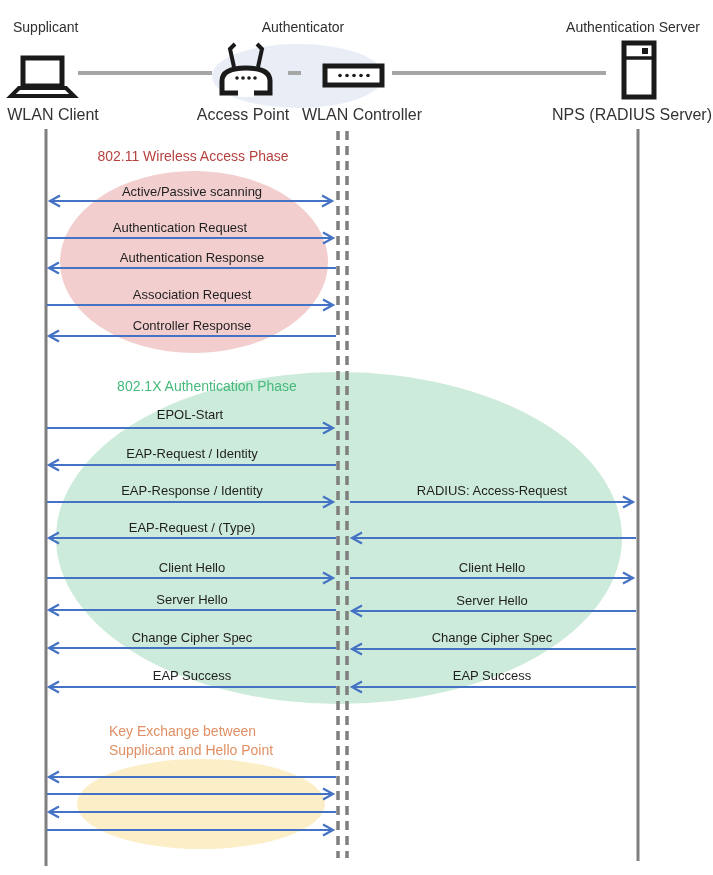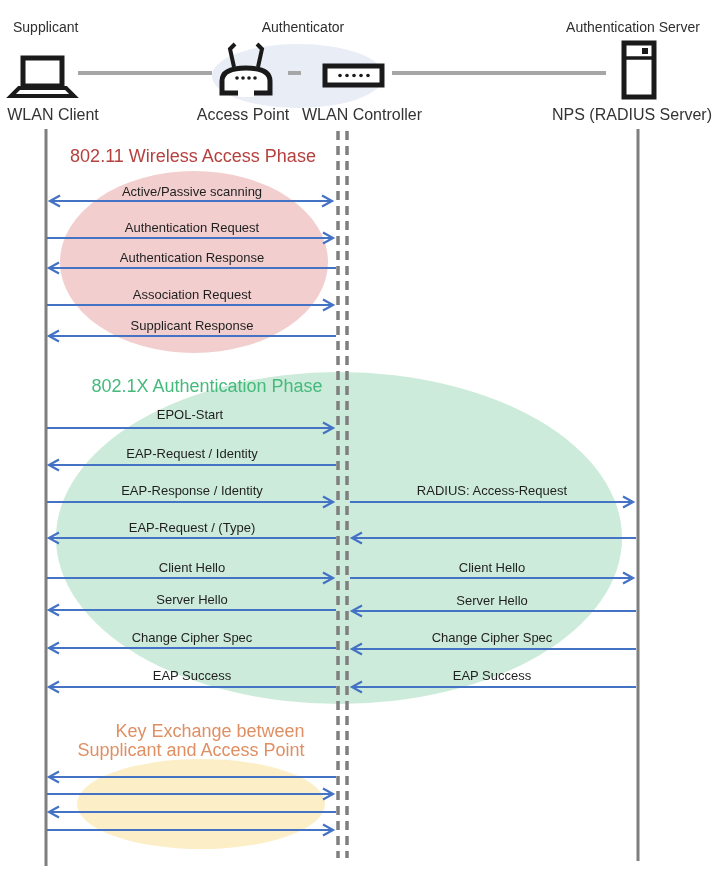--- a/index.html
+++ b/index.html
@@ -6,21 +6,21 @@
   .stage {
     position:relative; width:713px; height:875px; background:#ffffff;
     font-family:Liberation Sans, sans-serif; overflow:hidden;
   }
   .underlay { position:absolute; left:0; top:0; }
   .lbl { position:absolute; white-space:nowrap; color:#262626; line-height:16px; }
   .role { font-size:14px; color:#2f2f2f; }
   .node { font-size:16px; color:#333333; }
   .ctr { transform:translateX(-50%); }
   .msg { font-size:13px; color:#1f1f1f; transform:translateX(-50%); }
-  .ptitle { font-size:18px; transform:translateX(-50%); text-align:right; line-height:19px; }
+  .ptitle { font-size:14px; transform:translateX(-50%); text-align:left; line-height:19px; }
   .p1 { color:#B5413F; }
   .p2 { color:#45BA7C; }
   .p3 { color:#DF8F63; }
 </style>
 </head>
 <body>
 
 <div class="stage">
 
   <svg class="underlay" width="713" height="875" viewBox="0 0 713 875">
@@ -112,28 +112,28 @@
 
   <div class="lbl node ctr" style="left:53px; top:107px">WLAN Client</div>
   <div class="lbl node ctr" style="left:243px; top:107px">Access Point</div>
   <div class="lbl node ctr" style="left:362px; top:107px">WLAN Controller</div>
   <div class="lbl node ctr" style="left:632px; top:107px">NPS (RADIUS Server)</div>
 
   <div class="lbl ptitle p1" style="left:193px; top:147px">802.11 Wireless Access Phase</div>
   <div class="lbl ptitle p2" style="left:207px; top:377px">802.1X Authentication Phase</div>
   <div class="lbl ptitle p3" style="left:191px; top:722px">
     <div>Key Exchange between</div>
-    <div>Supplicant and Access Point</div>
+    <div>Supplicant and Hello Point</div>
   </div>
 
   <div class="lbl msg" style="left:192px; top:184px">Active/Passive scanning</div>
-  <div class="lbl msg" style="left:192px; top:220px">Authentication Request</div>
+  <div class="lbl msg" style="left:180px; top:220px">Authentication Request</div>
   <div class="lbl msg" style="left:192px; top:250px">Authentication Response</div>
   <div class="lbl msg" style="left:192px; top:287px">Association Request</div>
-  <div class="lbl msg" style="left:192px; top:318px">Supplicant Response</div>
+  <div class="lbl msg" style="left:192px; top:318px">Controller Response</div>
   <div class="lbl msg" style="left:190px; top:407px">EPOL-Start</div>
   <div class="lbl msg" style="left:192px; top:446px">EAP-Request / Identity</div>
   <div class="lbl msg" style="left:192px; top:483px">EAP-Response / Identity</div>
   <div class="lbl msg" style="left:192px; top:520px">EAP-Request / (Type)</div>
   <div class="lbl msg" style="left:192px; top:560px">Client Hello</div>
   <div class="lbl msg" style="left:192px; top:592px">Server Hello</div>
   <div class="lbl msg" style="left:192px; top:630px">Change Cipher Spec</div>
   <div class="lbl msg" style="left:192px; top:668px">EAP Success</div>
 
   <div class="lbl msg" style="left:492px; top:483px">RADIUS: Access-Request</div>

